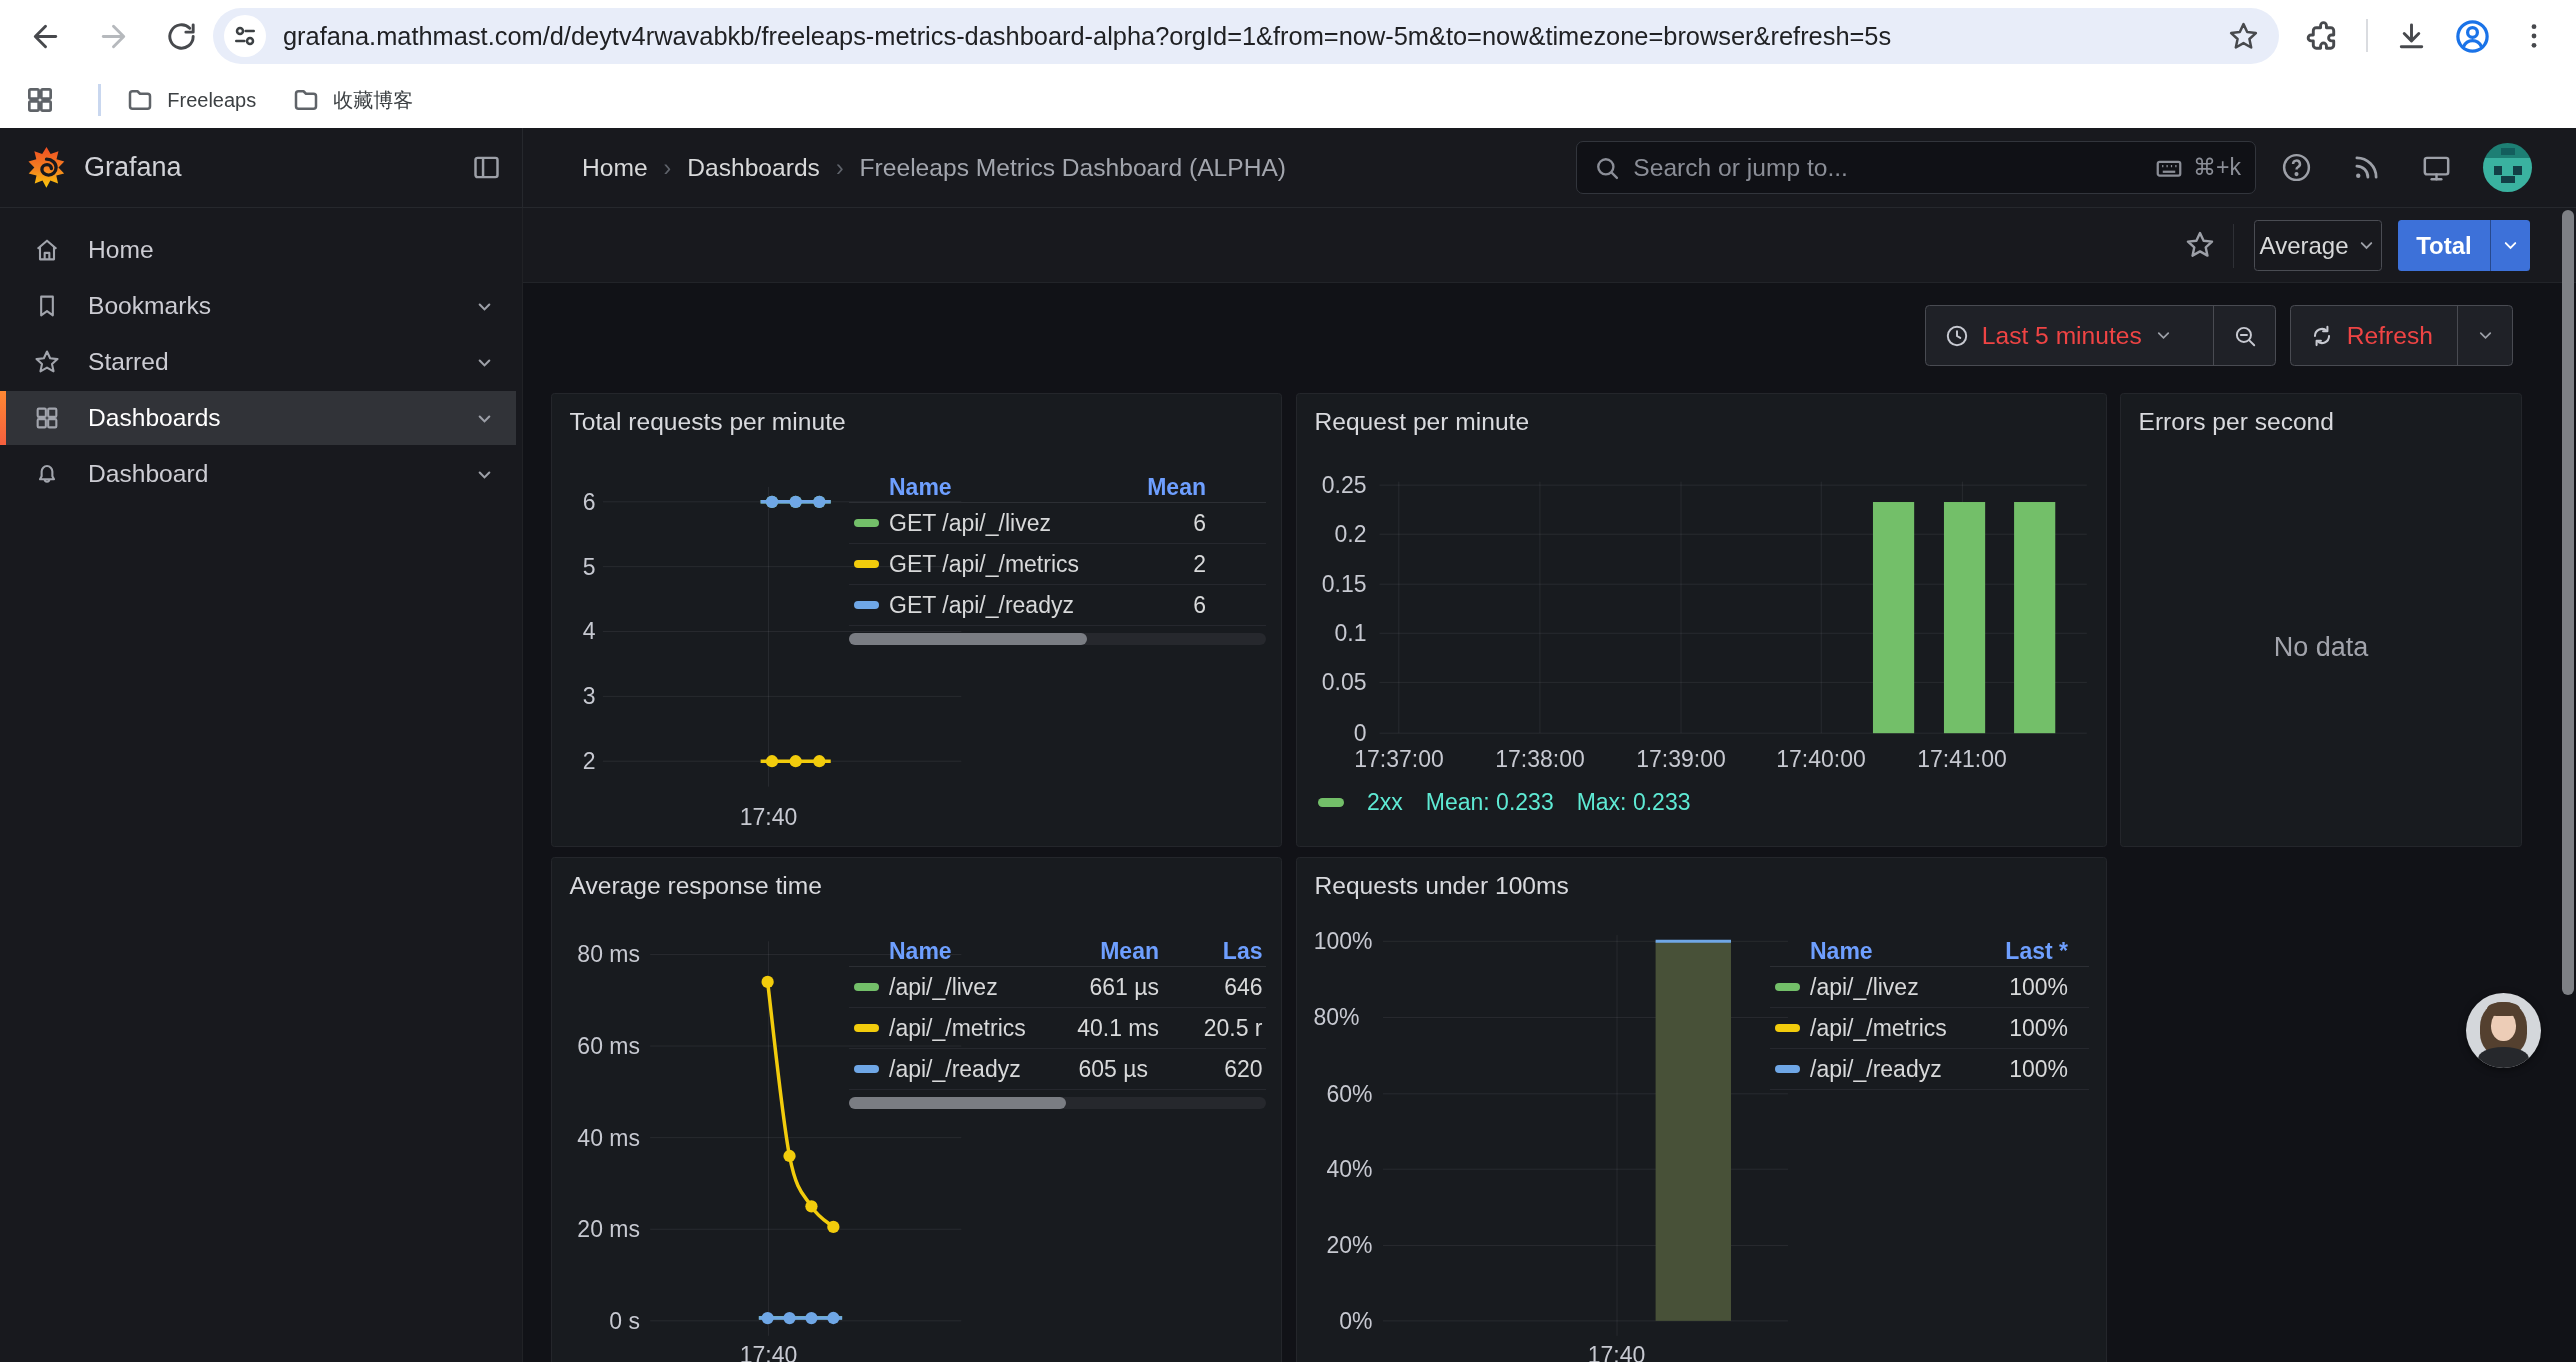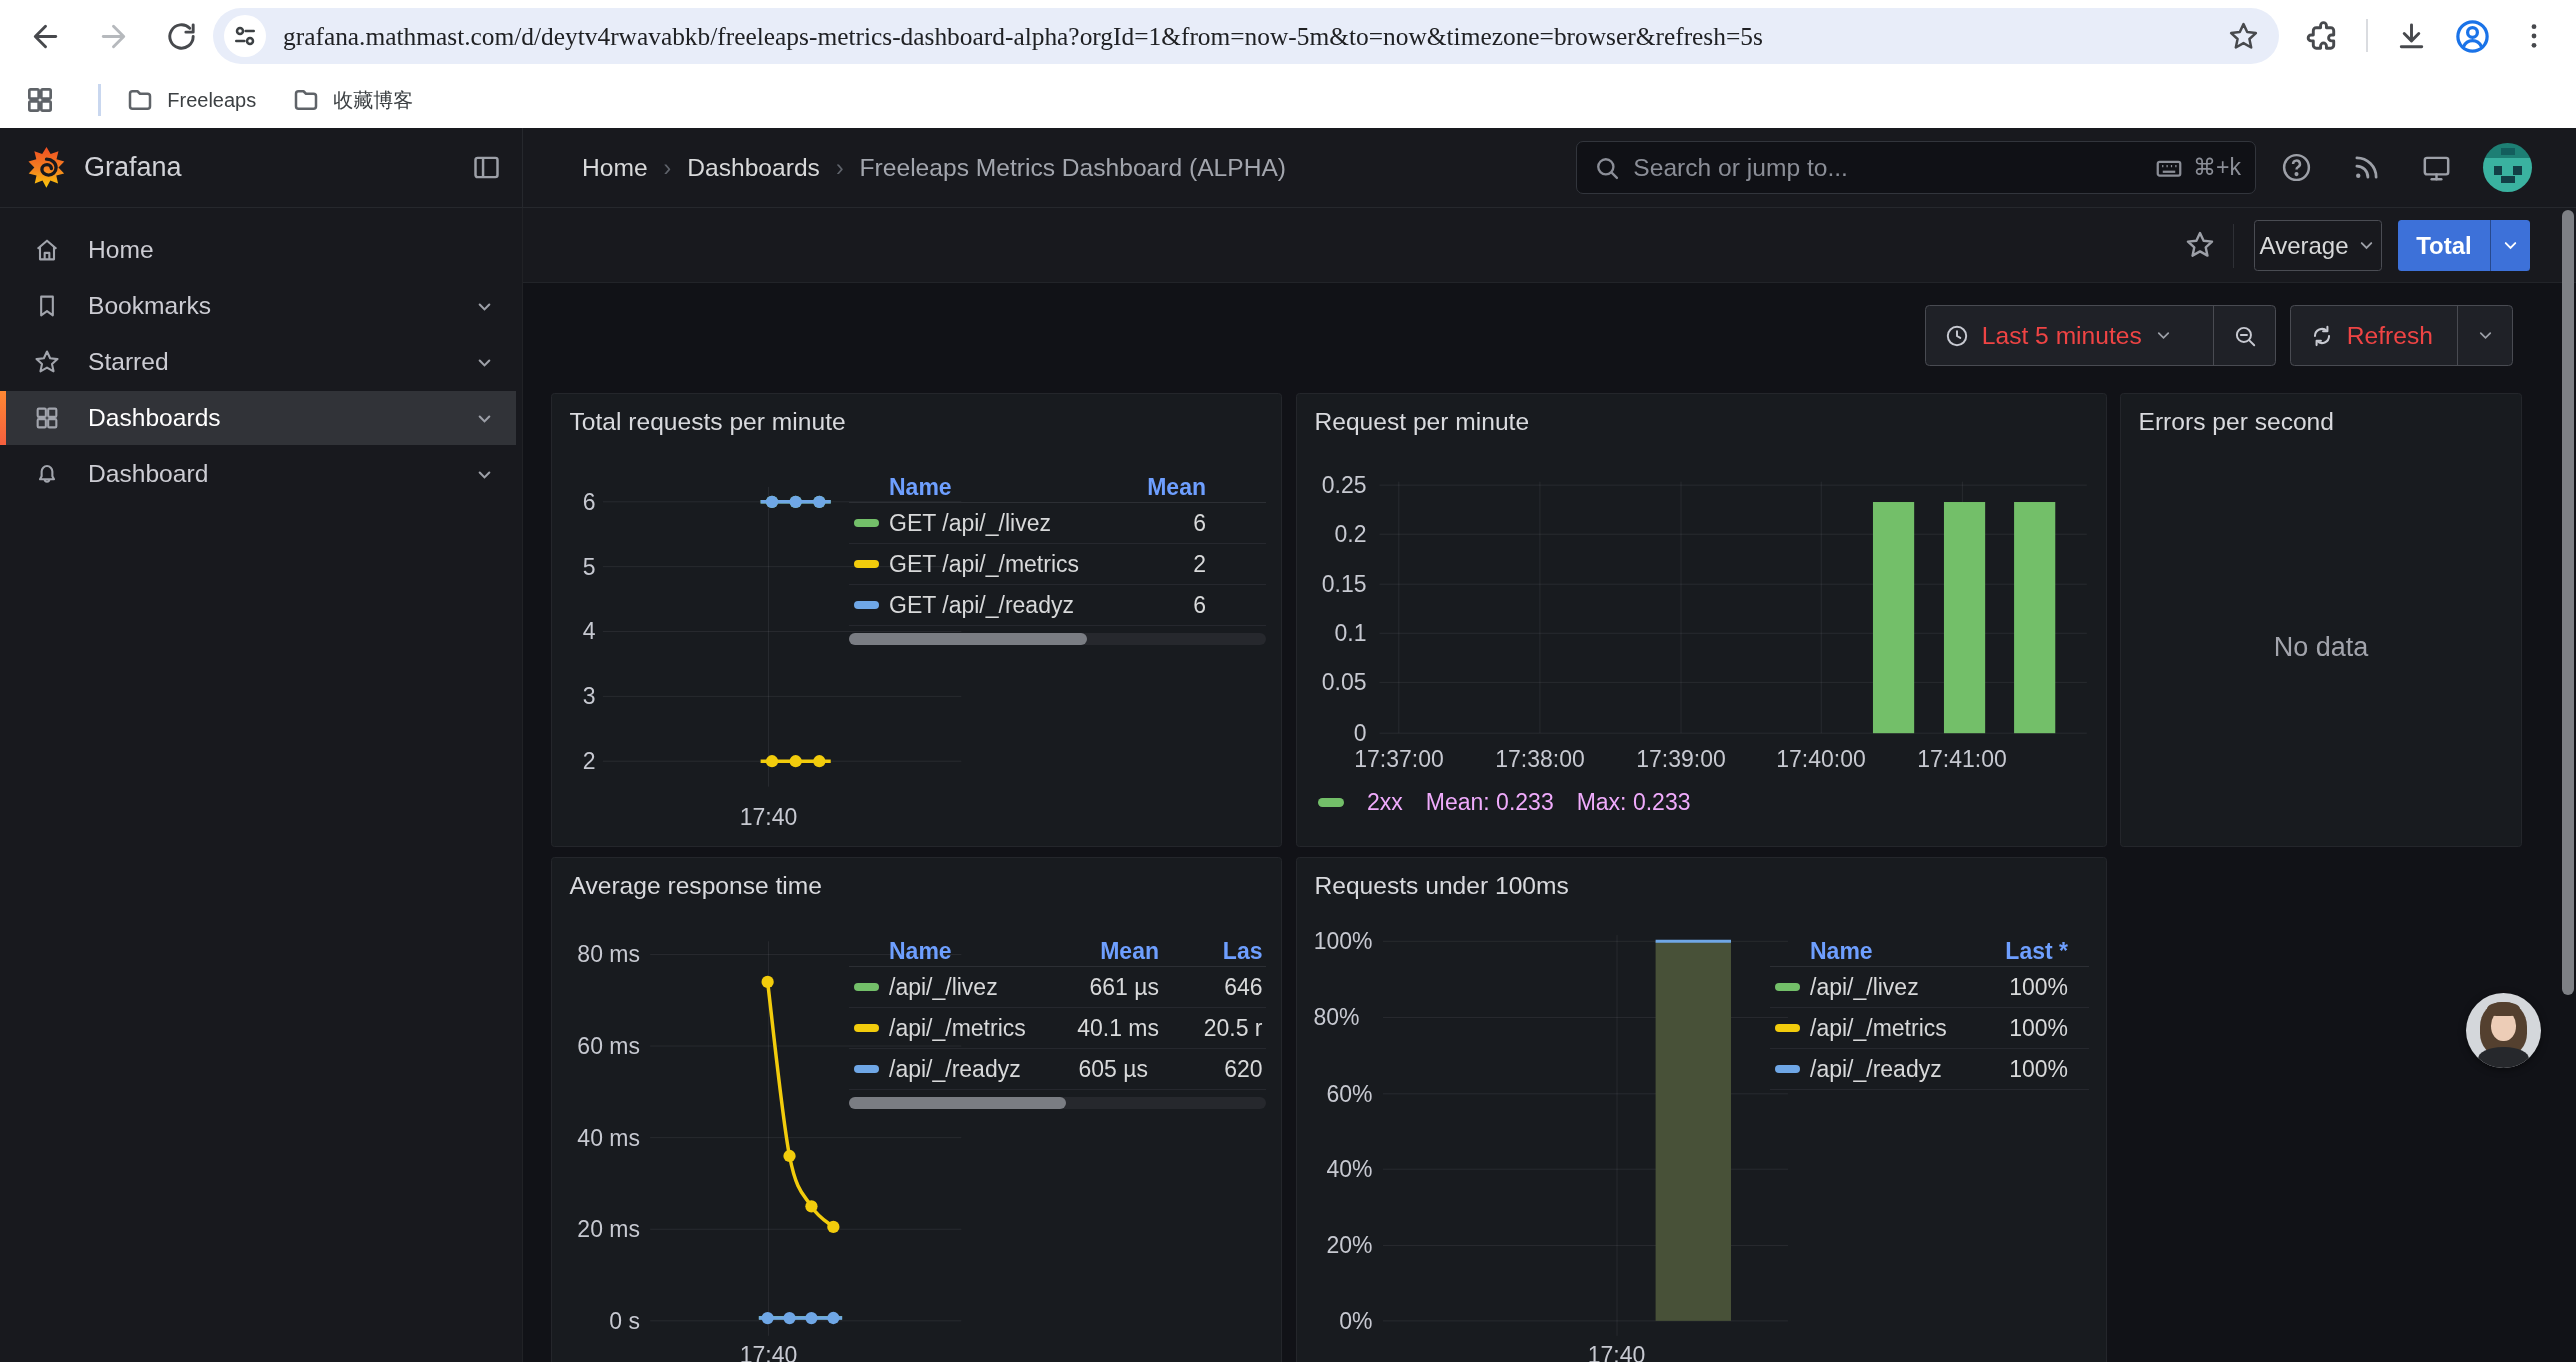--- a/index.html
+++ b/index.html
@@ -3,21 +3,21 @@
 <meta charset="utf-8">
 <style>
   * { margin:0; padding:0; box-sizing:border-box; }
   html,body { width:2576px; height:1363px; overflow:hidden; background:#111217;
     font-family:"Liberation Sans","DejaVu Sans",sans-serif; }
   #screen { position:relative; width:2576px; height:1363px; }
   .abs { position:absolute; }
   svg { display:block; }
 
   
-  #browser-toolbar { position:absolute; left:0; top:0; width:2576px; height:72px; background:#ffffff;font-family:Liberation Serif, serif; }
+  #browser-toolbar { position:absolute; left:0; top:0; width:2576px; height:72px; background:#ffffff; }
   .tb-icon { position:absolute; top:15px; width:42px; height:42px; display:flex; align-items:center; justify-content:center; color:#47494d; cursor:pointer; }
   #url-bar { position:absolute; left:213px; top:8px; width:2066px; height:56px; border-radius:28px; background:#e8edf9; display:flex; align-items:center; }
   #tune-bubble { width:42px; height:42px; border-radius:50%; background:#fff; margin-left:10.5px; display:flex; align-items:center; justify-content:center; color:#3c4043; flex:none; }
   #url-text { margin-left:17.5px; font-size:25.4px; color:#202124; white-space:nowrap; overflow:hidden; flex:1; }
   #bookmarks-bar { position:absolute; left:0; top:72px; width:2576px; height:56px; background:#ffffff; }
   .bm-chip { position:absolute; top:7px; height:42px; display:flex; align-items:center; gap:12.3px; color:#3c4043; font-size:20px; cursor:pointer; }
 
   
   #grafana { position:absolute; left:0; top:128px; width:2576px; height:1235px; background:#111217; }
   #topnav { position:absolute; left:0; top:0; width:2576px; height:80px; background:#18191e; border-bottom:0.9px solid #26282d; }
@@ -62,21 +62,21 @@
   .legend { position:absolute; }
   .lg-head { position:relative; height:32px; border-bottom:0.9px solid #2c2f34; }
   .lg-row { position:relative; height:41px; border-bottom:0.9px solid #26282e; cursor:pointer; }
   .lg-name { position:absolute; left:40px; top:50%; transform:translateY(-50%); font-size:23px; color:#d8d9da; white-space:nowrap; }
   .lg-h { color:#6e9fff !important; font-weight:600; cursor:pointer; }
   .lg-dash { position:absolute; left:5.3px; top:50%; margin-top:-4.4px; width:24.6px; height:8.8px; border-radius:4.4px; }
   .lg-val { position:absolute; top:50%; transform:translateY(-50%); font-size:23px; color:#d8d9da; white-space:nowrap; }
   .lg-scroll { position:relative; height:12.3px; background:#26282d; border-radius:6.1px; margin-top:7px; }
   .lg-scroll .thumb { position:absolute; left:0; top:0; height:12.3px; background:#7a7d83; border-radius:6.1px; }
 
-  #p2-stats { position:absolute; left:21px; top:395px; display:flex; align-items:center; gap:23px; font-size:23px; color:#f0abfc; }
+  #p2-stats { position:absolute; left:21px; top:395px; display:flex; align-items:center; gap:23px; font-size:23px; color:#5eead4; }
   #p2-stats .lgdash { width:26px; height:8.8px; border-radius:4.4px; background:#73bf69; }
 
   
   #page-scrollbar { position:absolute; left:2562px; top:210px; width:12.3px; height:785px; border-radius:6.1px; background:#7e8085; cursor:grab; }
   #floating-avatar { position:absolute; left:2466px; top:993px; width:75px; height:75px; border-radius:50%; background:#d4d7db; overflow:hidden; cursor:pointer; box-shadow:0 1.8px 7px rgba(0,0,0,.5); }
   #fa-hair { position:absolute; left:14px; top:8.8px; width:47px; height:54px; background:#54402f; border-radius:46% 46% 42% 42%; }
   #fa-face { position:absolute; left:25.4px; top:17.5px; width:24.6px; height:30px; background:#edcdb7; border-radius:48%; }
   #fa-bangs { position:absolute; left:21px; top:8.8px; width:33px; height:14px; background:#54402f; border-radius:50% 50% 30% 30%; }
   #fa-shirt { position:absolute; left:12.3px; top:54px; width:51px; height:24.6px; background:#26282c; border-radius:48% 48% 0 0; }
 

